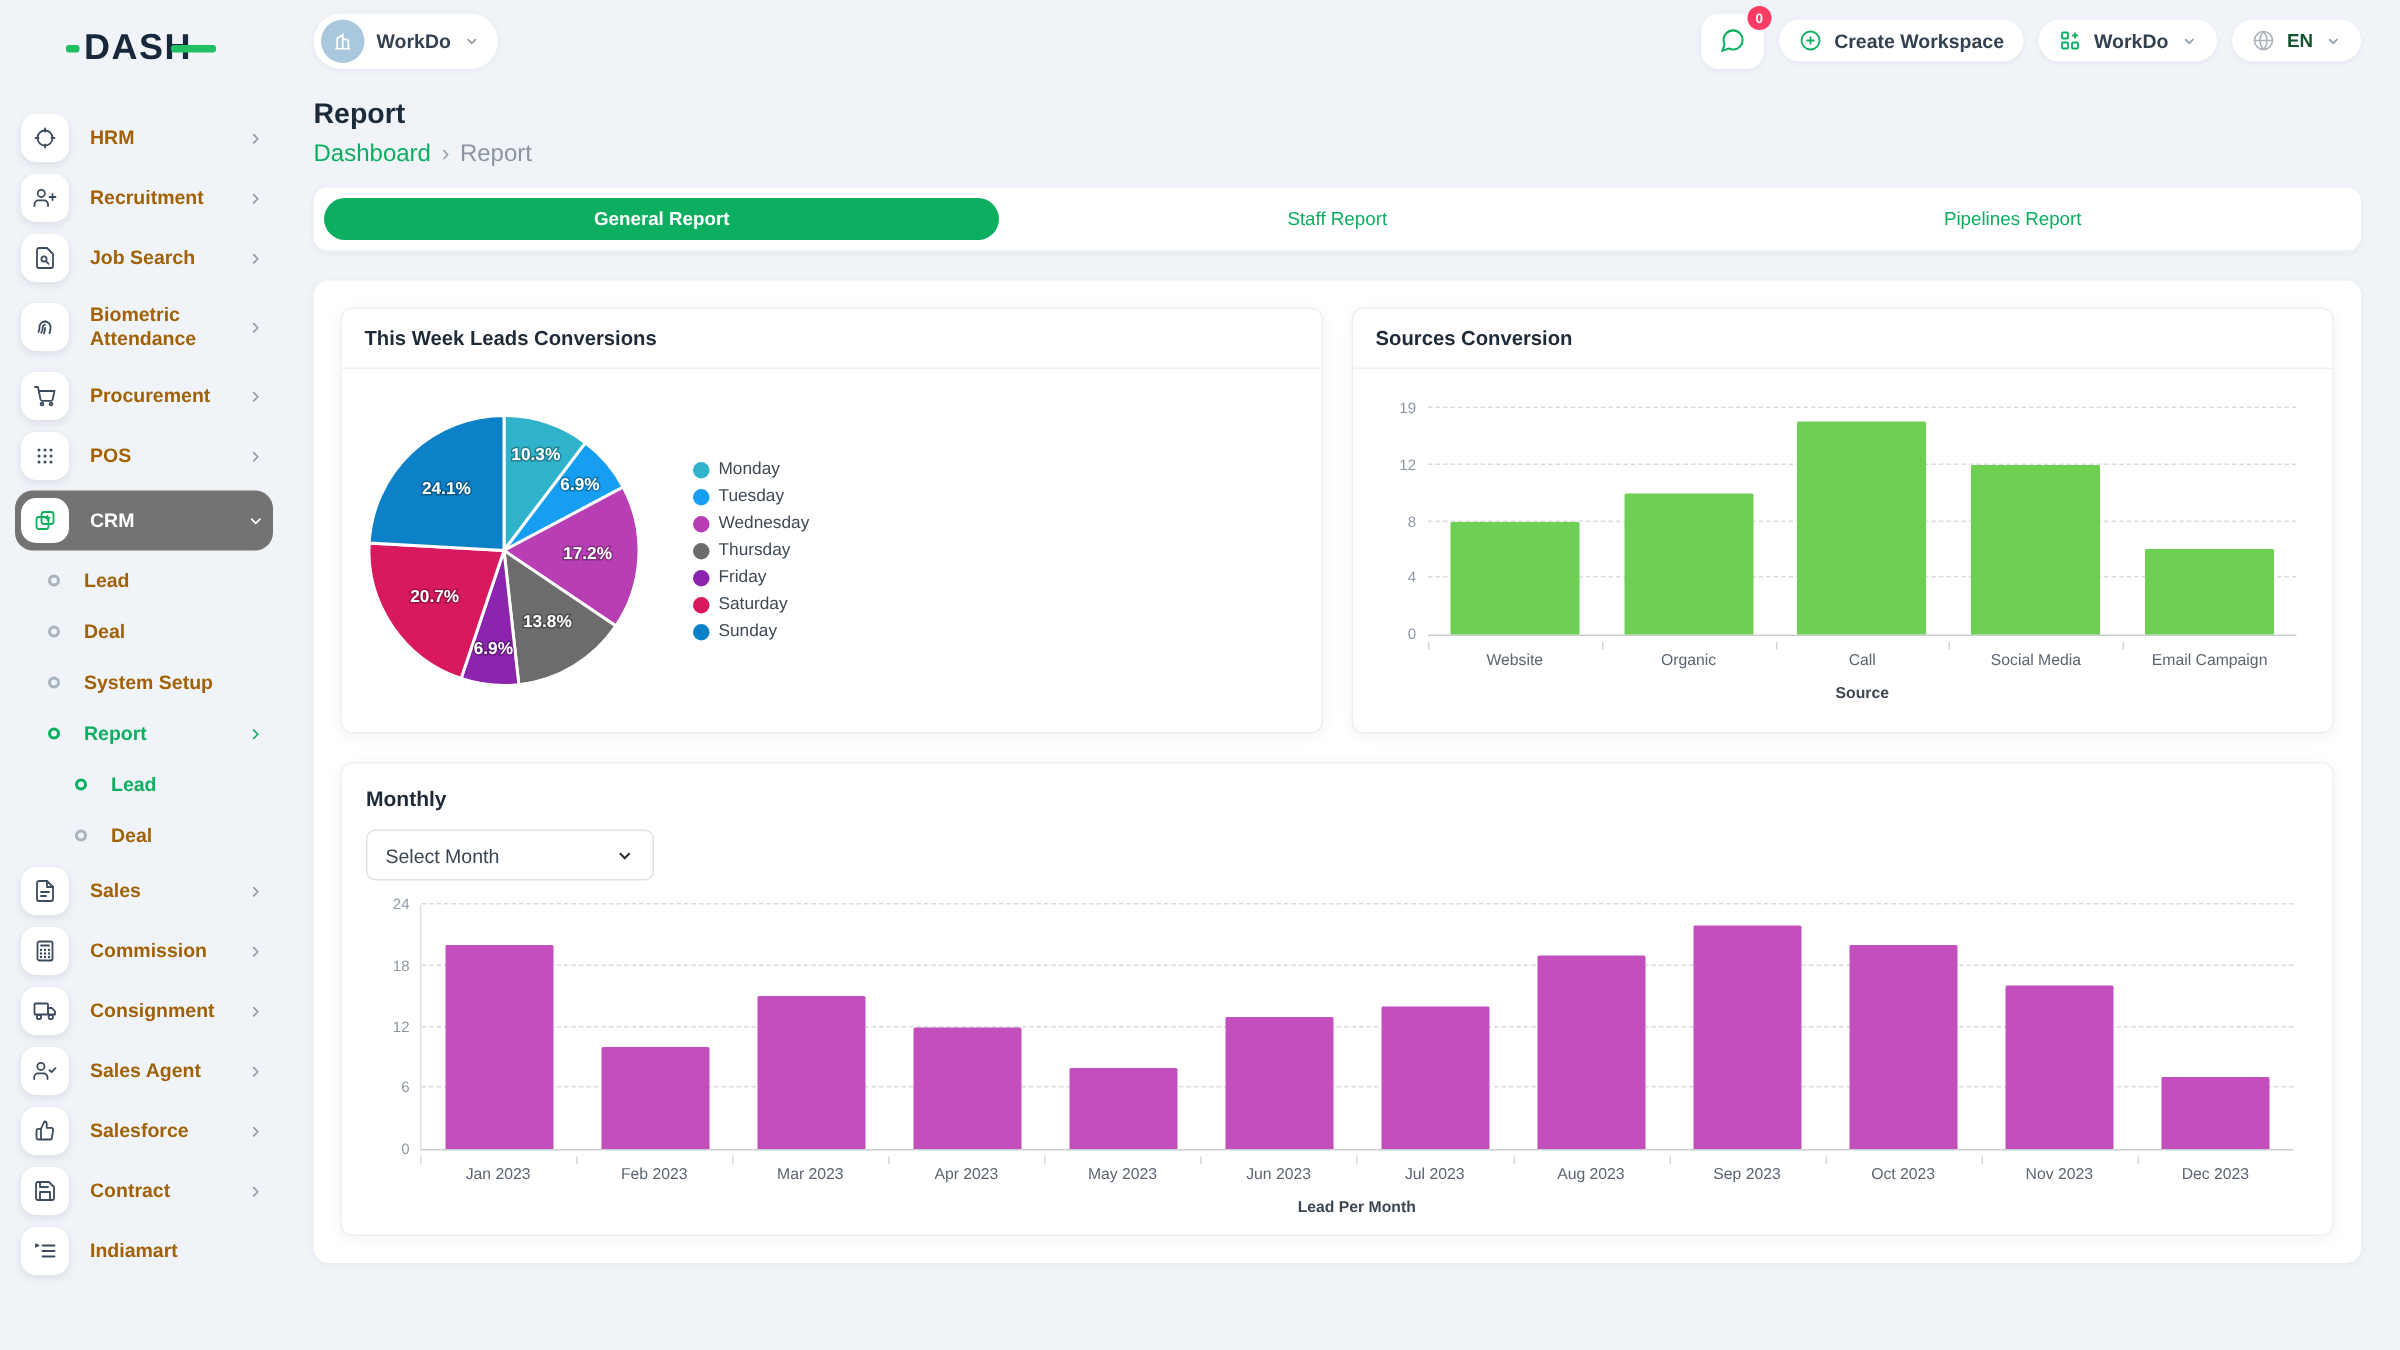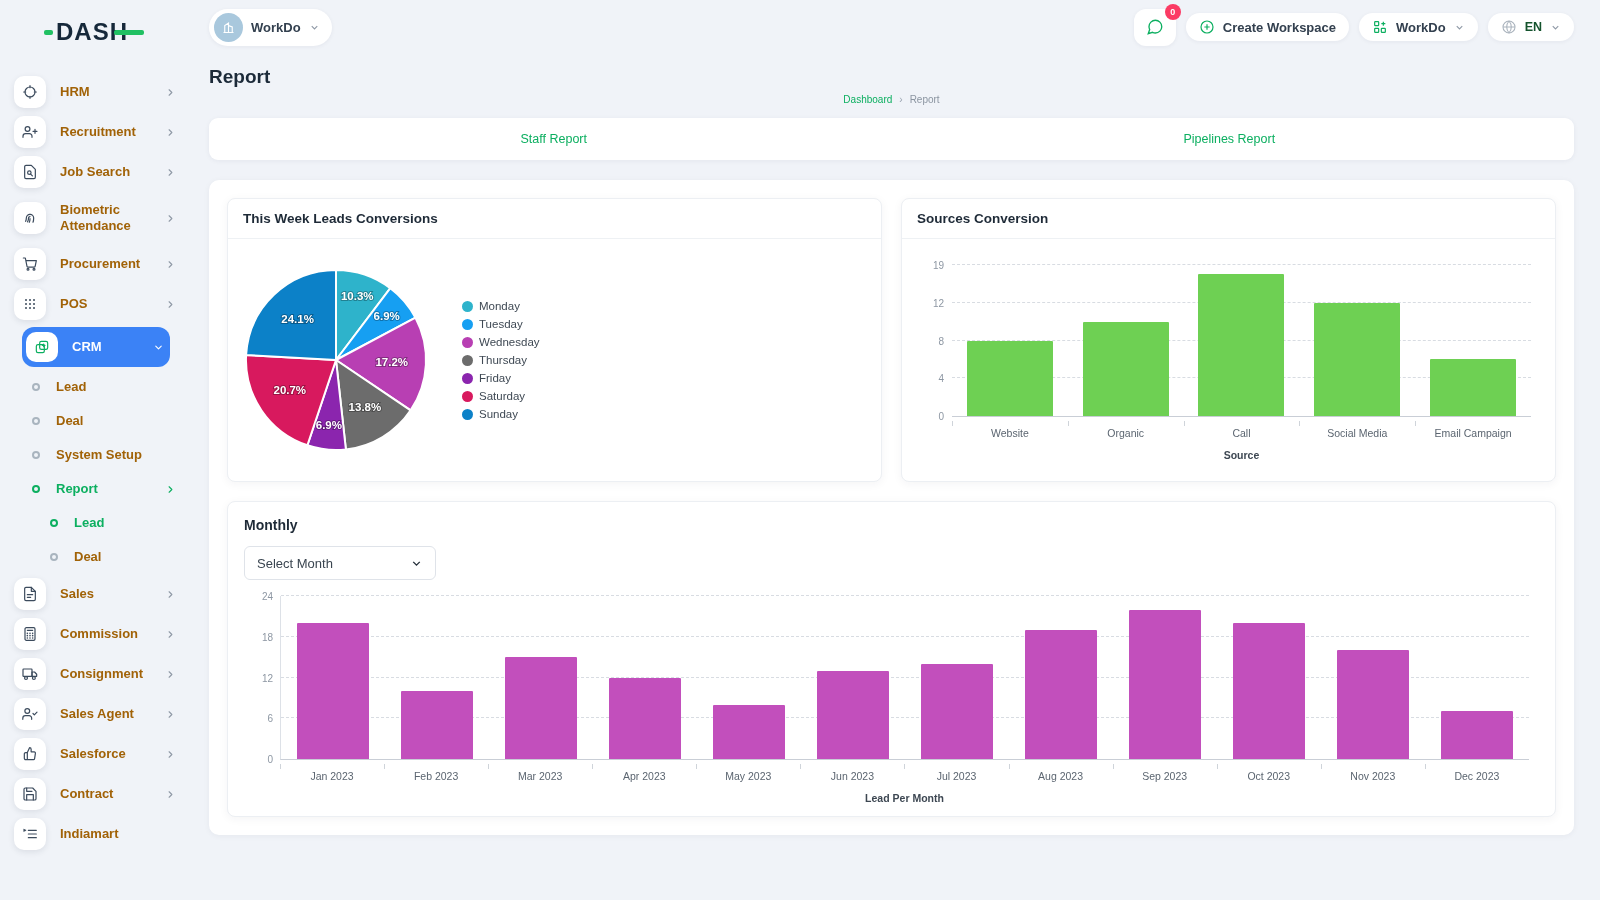--- a/index.html
+++ b/index.html
@@ -14,21 +14,21 @@
   .logo b { font-size:24px; letter-spacing:1px; color:#16283a; font-weight:900; }
   .lg-bar { width:30px; height:5px; background:#21c063; border-radius:2px; margin-left:-14px; }
   .srow { display:flex; align-items:center; height:40px; padding:0 6px 0 4px; cursor:pointer; }
   .srow .itile { width:32px; height:32px; border-radius:10px; background:#fff; box-shadow:0 2px 6px rgba(30,40,60,.10);
                  display:flex; align-items:center; justify-content:center; color:#3c4b5d; flex:0 0 32px; }
   .srow .itile svg { width:16px; height:16px; }
   .srow .slabel { flex:1; margin-left:14px; font-size:13px; font-weight:700; color:#a16207; line-height:1.25; }
   .srow .chev { color:#8f99a6; display:flex; }
   .srow .chev svg { width:11px; height:11px; }
   .srow.tall { height:52px; }
-  .srow.active-main { background:#3b82f6; border-radius:12px; height:40px; margin:3px 12px; }
+  .srow.active-main { background:#737373; border-radius:12px; height:40px; margin:3px 0; }
   .srow.active-main .itile { box-shadow:none; color:#0caf60; width:30px; height:30px; }
   .srow.active-main .slabel, .srow.active-main .chev { color:#fff; }
   .srow.sub { height:34px; padding-left:22px; }
   .srow.sub2 { height:34px; padding-left:40px; }
   .bullet { width:8px; height:8px; border:2px solid #a9b4bf; border-radius:50%; flex:0 0 8px; }
   .srow.sub .slabel, .srow.sub2 .slabel { font-weight:600; margin-left:16px; }
   .srow.active-sub .slabel { color:#0caf60; }
   .srow.active-sub .bullet { border-color:#0caf60; }
   .srow.active-sub .chev { color:#0caf60; }
 
@@ -46,21 +46,21 @@
   .icon-pill svg { width:18px; height:18px; color:#0caf60; }
   .badge { position:absolute; top:-5px; right:-5px; min-width:16px; height:16px; border-radius:9px; background:#fb3b64;
            color:#fff; font-size:9px; font-weight:700; display:flex; align-items:center; justify-content:center; padding:0 4px; }
   .gicon { width:16px; height:16px; color:#0caf60; }
   .gray-icon { color:#aab3bd; }
   .chev-d { width:11px; height:11px; color:#8f99a6; }
   .lang { color:#14532d; font-size:12.5px; }
 
   .page-head { margin-top:14px; }
   .page-head h1 { font-size:19px; font-weight:800; color:#1c2a39; }
-  .breadcrumb { margin-top:6px; font-size:10px; display:flex; align-items:center; gap:7px;justify-content:center; }
+  .breadcrumb { margin-top:6px; font-size:16px; display:flex; align-items:center; gap:7px; }
   .breadcrumb a { color:#0caf60; text-decoration:none; cursor:pointer; }
   .bc-sep { color:#9aa4b0; }
   .bc-cur { color:#8b95a1; }
 
   .tabbar { margin-top:13px; background:#fff; border-radius:9px; box-shadow:0 1px 5px rgba(30,40,60,.06);
             height:42px; display:flex; align-items:center; padding:7px; }
   .tab { flex:1; height:28px; border:none; background:transparent; font-family:inherit; font-size:12.5px;
          color:#0caf60; cursor:pointer; border-radius:16px; }
   .tab.active { background:#0caf60; color:#fff; font-weight:600; }
 
@@ -411,20 +411,21 @@
     <div class="page-head">
       <h1>Report</h1>
       <div class="breadcrumb">
         <a>Dashboard</a>
         <span class="bc-sep">›</span>
         <span class="bc-cur">Report</span>
       </div>
     </div>
 
     <div class="tabbar">
+      <button class="tab active">General Report</button>
       <button class="tab">Staff Report</button>
       <button class="tab">Pipelines Report</button>
     </div>
 
     <section class="panel">
       <div class="cards-row">
 
         <div class="card">
           <div class="card-head">This Week Leads Conversions</div>
           <div class="card-body pie-wrap">

